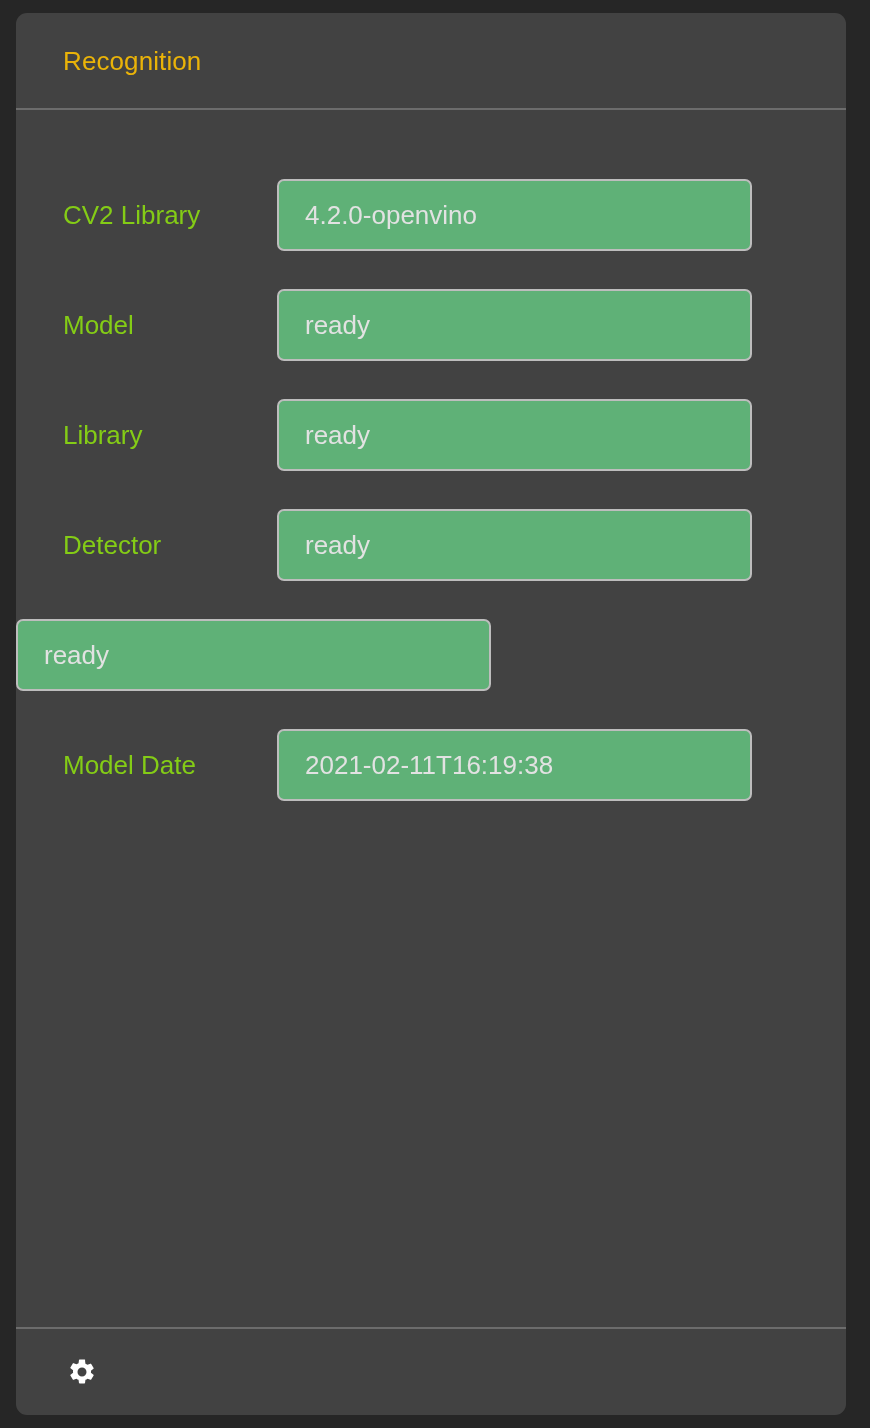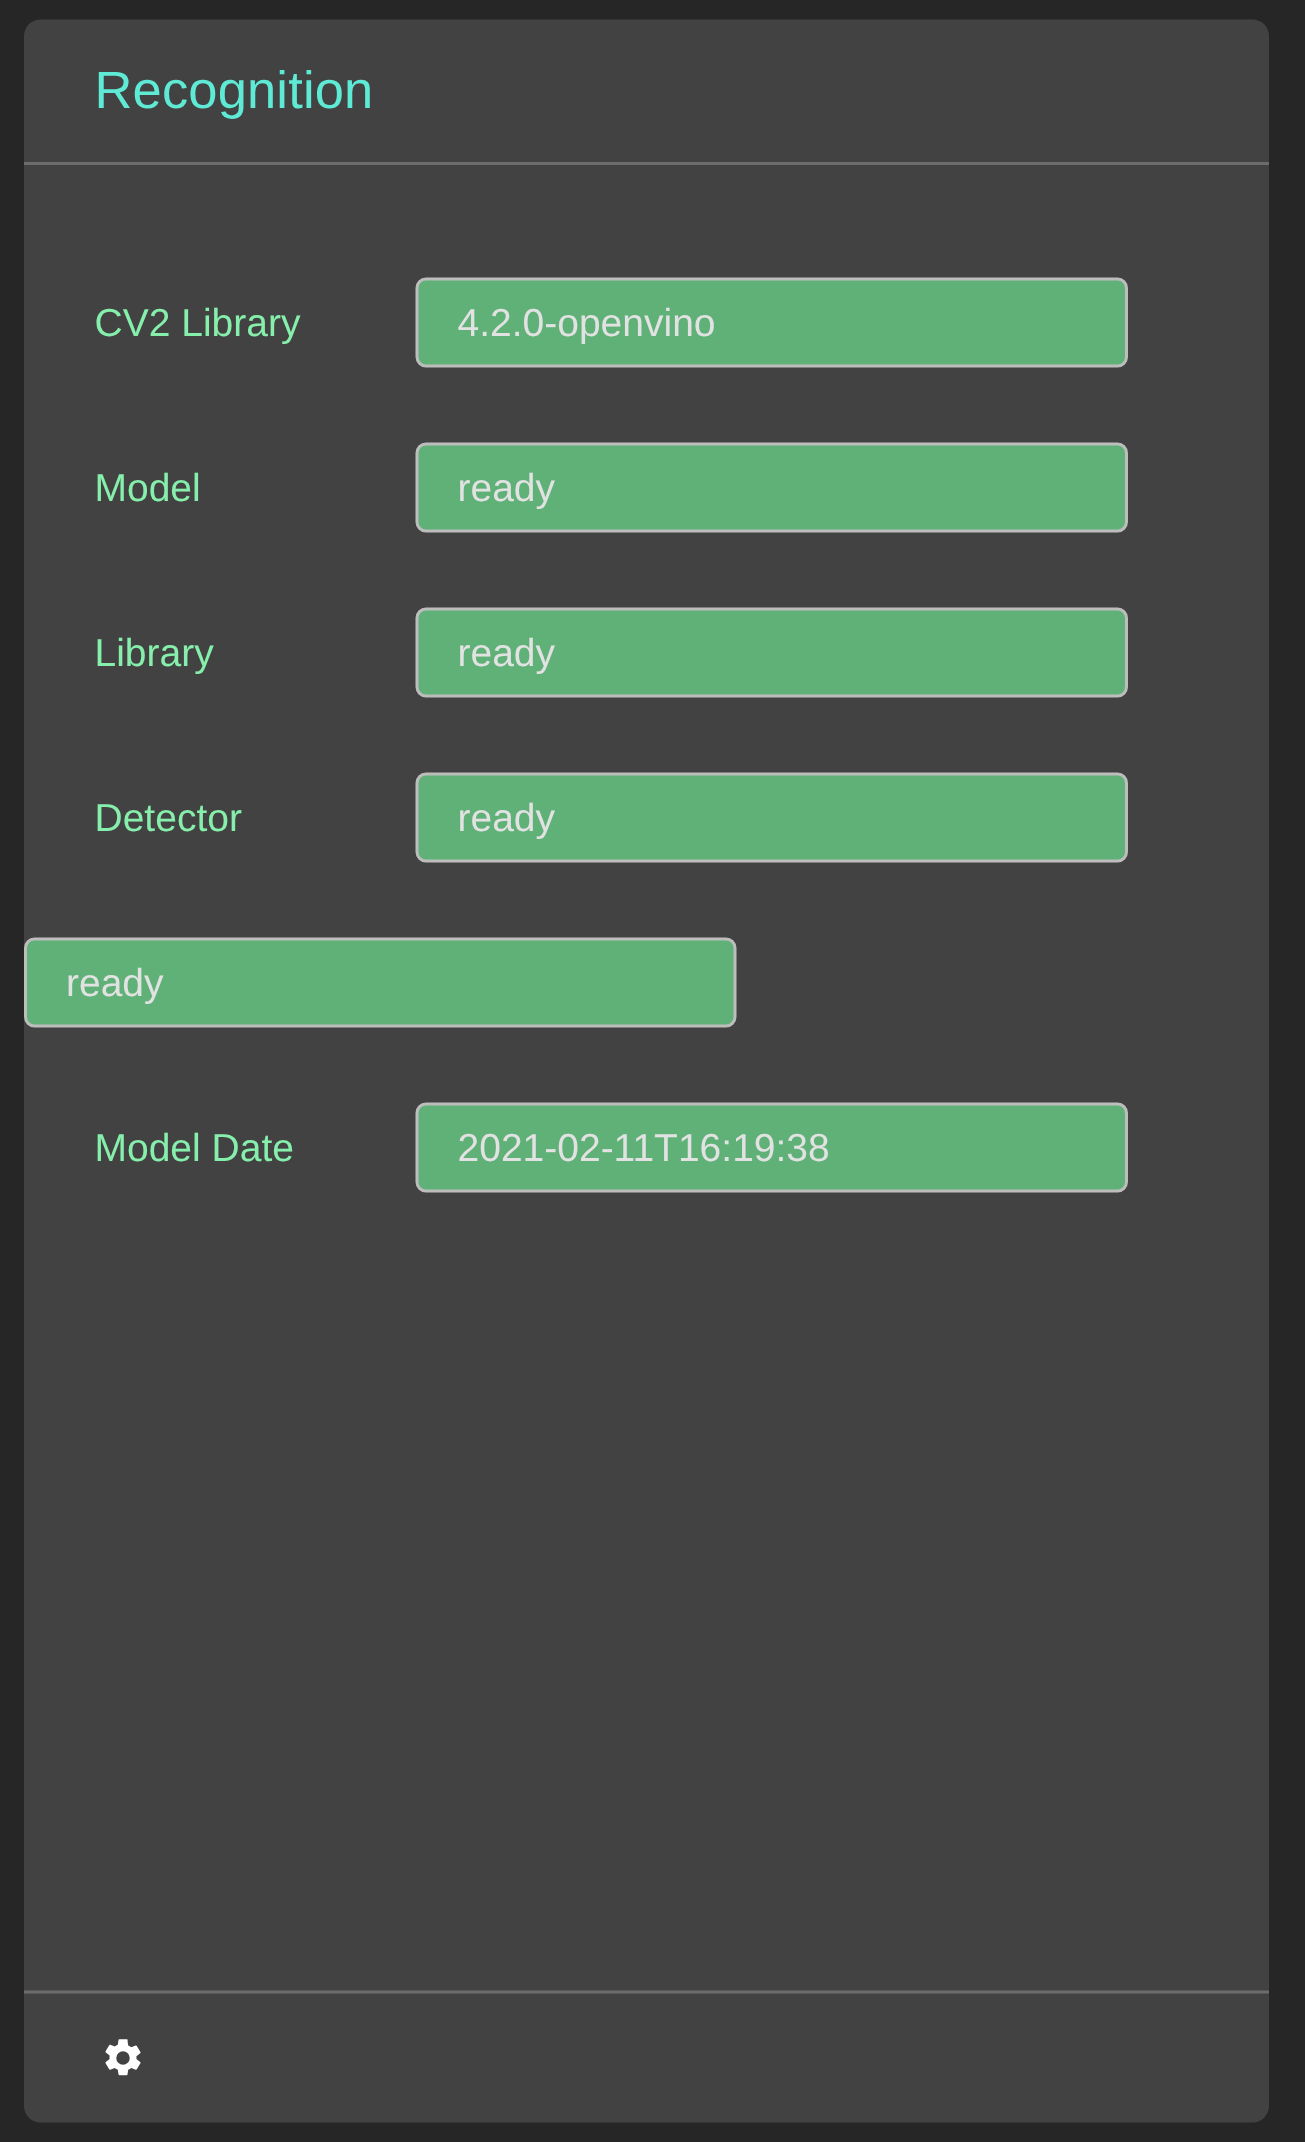--- a/index.html
+++ b/index.html
@@ -40,22 +40,22 @@
   .panel-header {
     height: 97px;
     flex: 0 0 97px;
     border-bottom: 2px solid #6c6c6c;
     box-sizing: border-box;
     display: flex;
     align-items: center;
     padding-left: 47px;
   }
   .panel-title {
-    color: #5eead4;
-    font-size: 35px;
+    color: #eab308;
+    font-size: 26px;
     line-height: 1;
     letter-spacing: 0.1px;
     white-space: nowrap;
   }
 
   
   .panel-body {
     flex: 1 1 auto;
     position: relative;
     padding-top: 50px;
@@ -71,30 +71,30 @@
     display: flex;
     align-items: center;
     box-sizing: border-box;
   }
 
   .status-label {
     width: 261px;
     flex: 0 0 261px;
     padding-left: 47px;
     box-sizing: border-box;
-    color: #86efac;
+    color: #84cc16;
     font-size: 26px;
     line-height: 1;
     white-space: nowrap;
   }
 
   .status-value {
     width: 475px;
     flex: 0 0 475px;
-    height: 60px;
+    height: 72px;
     background: #5fb177;
     border: 2px solid #bdbdbd;
     border-radius: 7px;
     box-sizing: border-box;
     display: flex;
     align-items: center;
     padding-left: 26px;
     color: #e2e2e2;
     font-size: 26px;
     line-height: 1;

